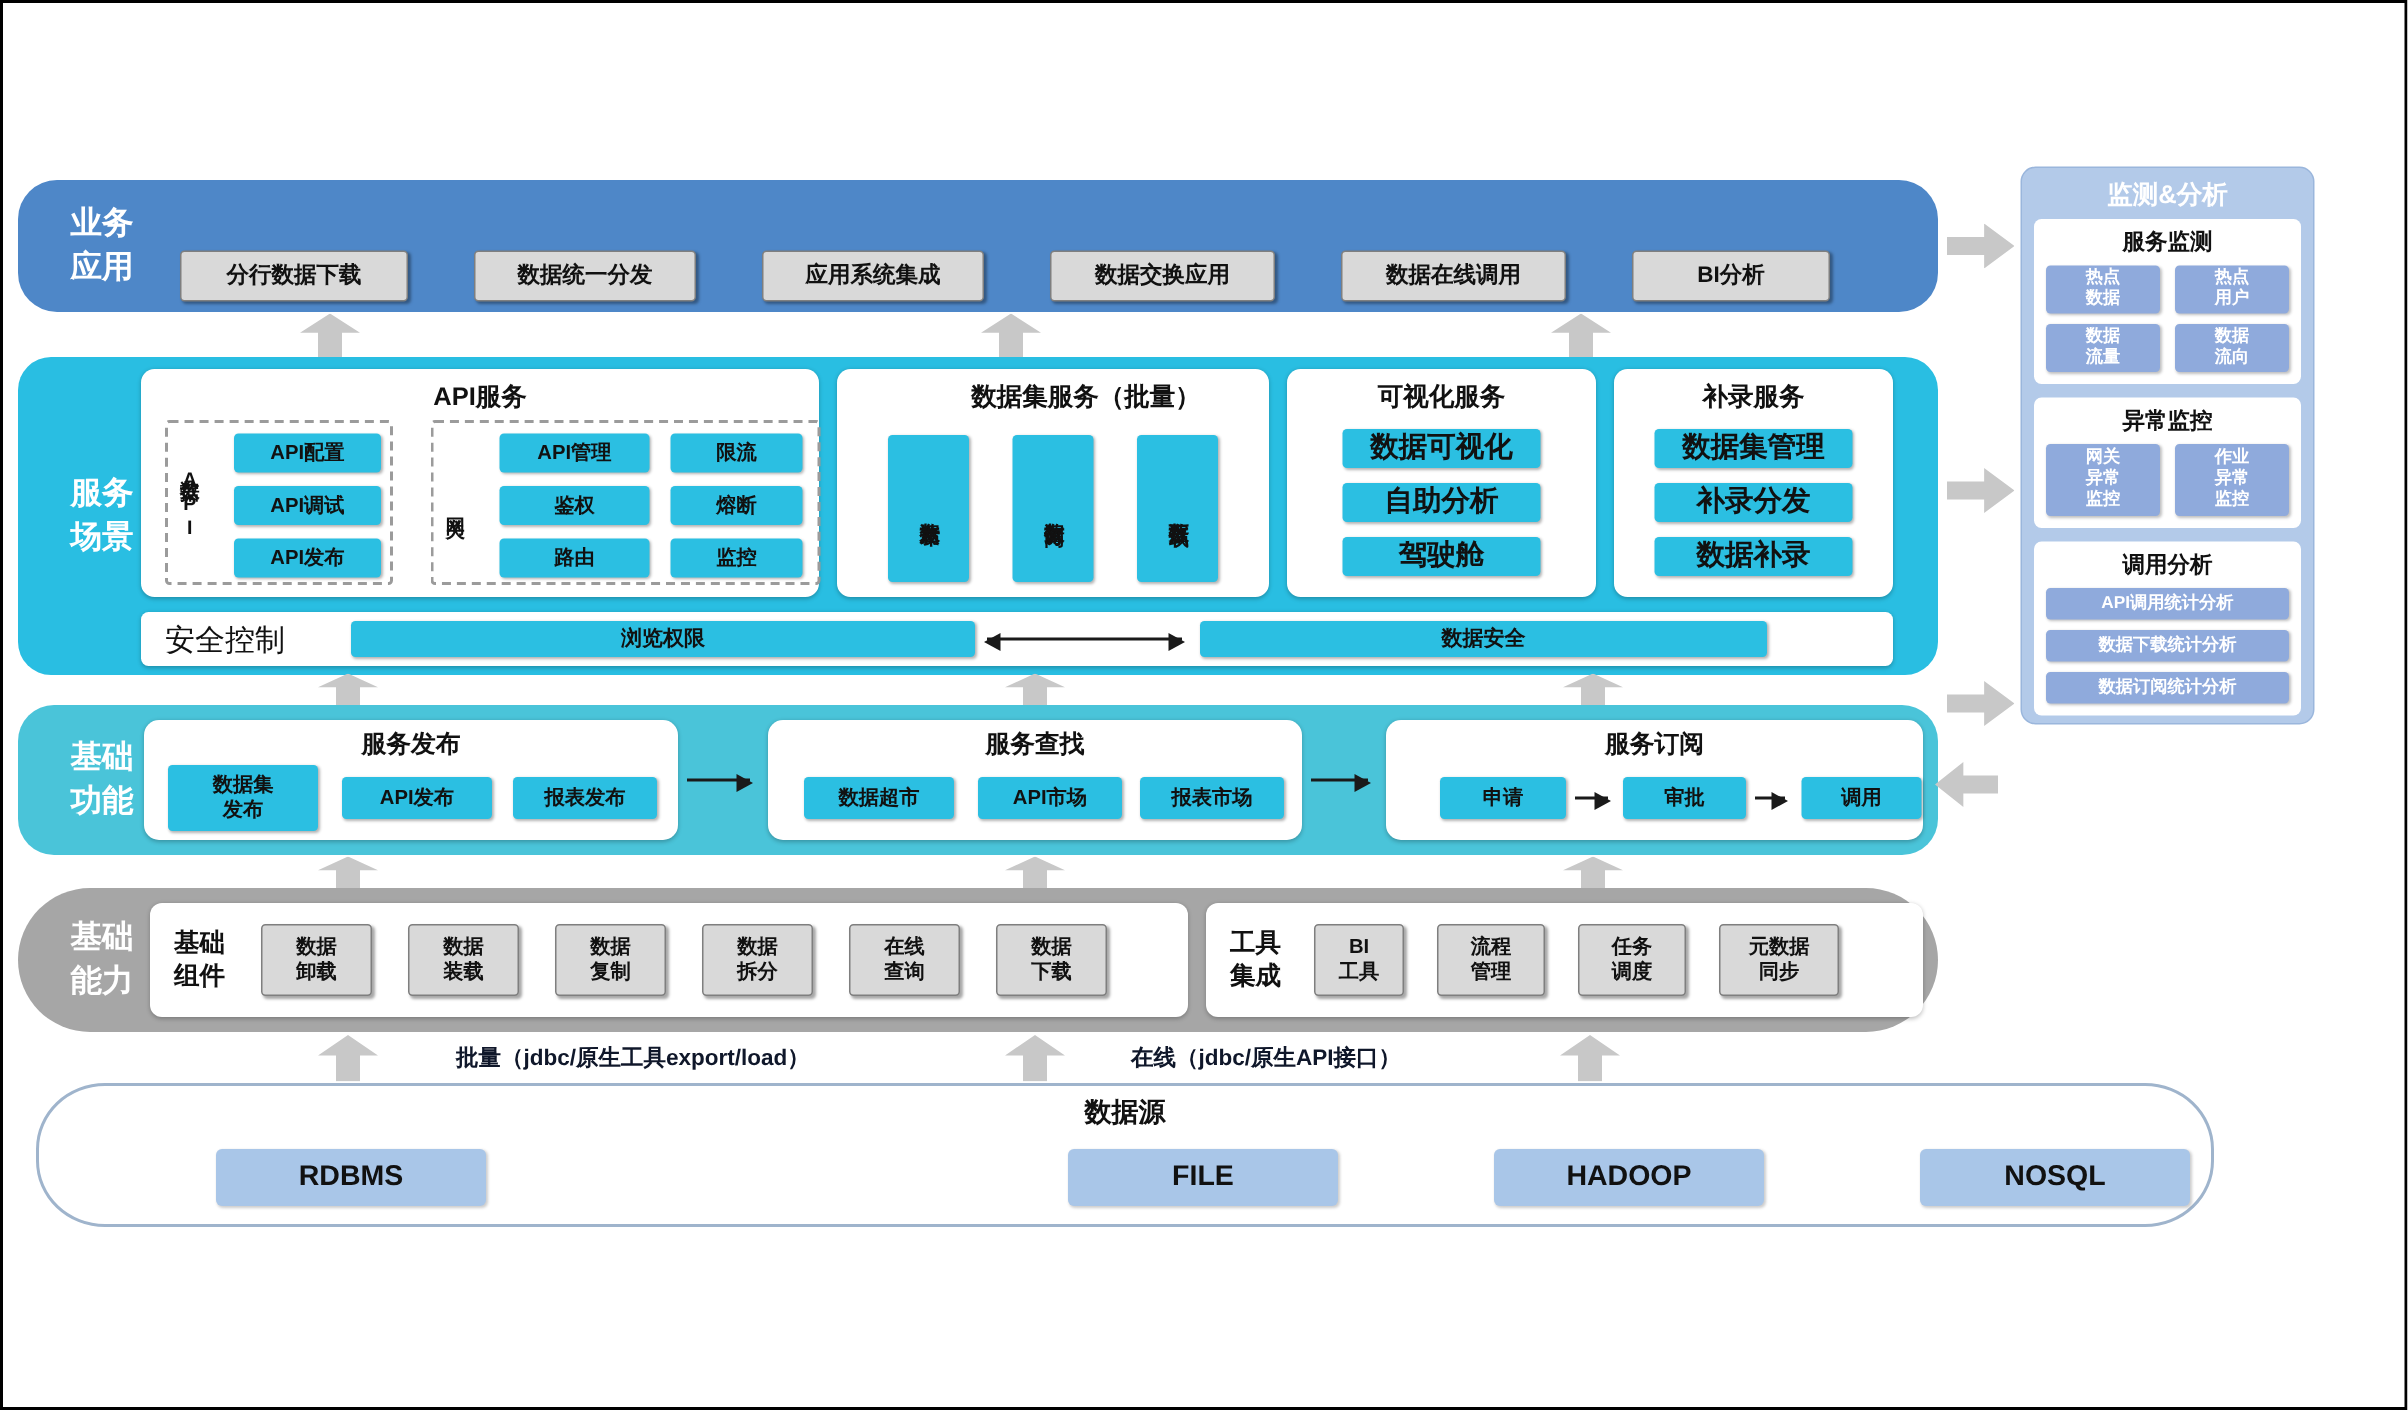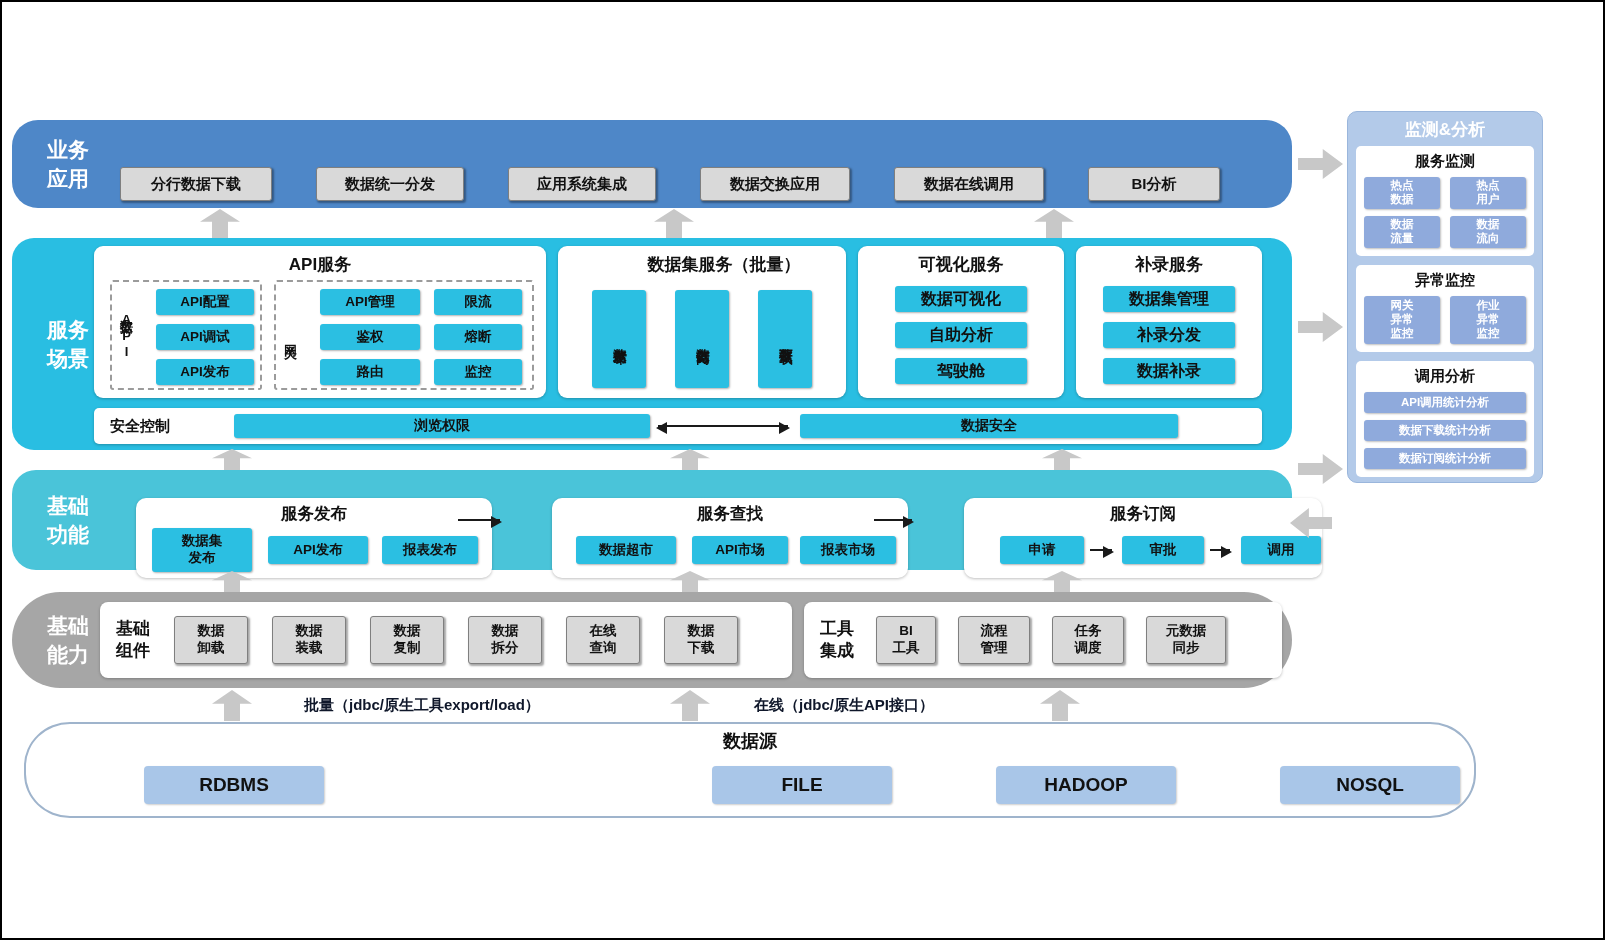--- a/index.html
+++ b/index.html
@@ -31,50 +31,50 @@
              display:flex; align-items:center; gap:44px; }
   .biz-row .btn { height:34px; font-size:15px; font-weight:600; flex:0 0 auto;margin-top:40px; }
 
   
   .band-scenario { top:236px; height:212px; background:var(--band-cyan,#29BEE2); border-radius:22px; }
   .wbox { position:absolute; background:#fff; border-radius:9px; box-shadow:0 1px 3px rgba(0,0,0,.25); }
   .wtitle { text-align:center; font-size:17px; font-weight:bold; padding-top:7px; }
   .box-api { left:82px; top:8px; width:452px; height:152px; }
   .dashed { position:absolute; border:2px dashed #9b9b9b; border-radius:3px; }
   .dash-data { left:16px; top:34px; width:152px; height:110px; }
-  .dash-gw { left:180px; top:34px; width:260px; height:110px; }
+  .dash-gw { left:193px; top:34px; width:260px; height:110px; }
   .v-label { position:absolute; left:5px; top:50%; transform:translateY(-50%);
              writing-mode:vertical-rl; text-orientation:upright; font-weight:bold;
              font-size:13px; letter-spacing:1px; }
   .dash-col { position:absolute; left:44px; top:7px; width:98px; display:flex;
               flex-direction:column; gap:9px; }
   .dash-col .btn, .gw-grid .btn { height:26px; font-size:13.5px; font-weight:600; }
   .gw-grid { position:absolute; left:44px; top:7px; display:grid;
              grid-template-columns:100px 88px; column-gap:14px; row-gap:9px; }
   .box-dataset { left:546px; top:8px; width:288px; height:152px;padding-left:44px; }
   .v-btn { position:absolute; top:44px; width:54px; height:98px;
            writing-mode:vertical-rl; text-orientation:upright; font-size:13.5px;
            font-weight:600; letter-spacing:1px; }
   .box-visual { left:846px; top:8px; width:206px; height:152px; }
   .box-supp { left:1064px; top:8px; width:186px; height:152px; }
   .stackbtn { position:absolute; left:50%; transform:translateX(-50%); width:132px;
-              height:26px; font-size:16px; font-weight:600; }
+              height:26px; font-size:19px; font-weight:600; }
   .sec-bar { position:absolute; left:82px; top:170px; width:1168px; height:36px;
              background:#fff; border-radius:5px; box-shadow:0 1px 3px rgba(0,0,0,.25); }
   .sec-label { position:absolute; left:16px; top:0; height:36px; display:flex;
-               align-items:center; font-size:15px; font-weight:bold; }
+               align-items:center; font-size:20px; font-weight:normal; }
   .sec-left { position:absolute; left:140px; top:6px; width:416px; height:24px;
               font-size:14px; font-weight:600; }
   .sec-right { position:absolute; left:706px; top:6px; width:378px; height:24px;
                font-size:14px; font-weight:600; }
 
   
   .band-foundation { top:468px; height:100px; background:var(--band-teal,#4AC4D9); border-radius:24px; }
-  .fbox { position:absolute; top:28px; height:80px; background:#fff; border-radius:10px;
-          box-shadow:0 1px 3px rgba(0,0,0,.25);margin-left:40px; }
+  .fbox { position:absolute; top:10px; height:80px; background:#fff; border-radius:10px;
+          box-shadow:0 1px 3px rgba(0,0,0,.25); }
   .fbox .wtitle { font-size:16.5px; padding-top:5px; }
   .box-publish { left:84px; width:356px; }
   .box-search { left:500px; width:356px; }
   .box-subscribe { left:912px; width:358px; }
   .fbox .btn { position:absolute; font-size:13.5px; font-weight:600; }
 
   
   .band-capability { top:590px; height:96px; background:var(--band-gray,#A6A6A6); border-radius:48px; }
   .cbox { position:absolute; top:10px; height:76px; background:#fff; border-radius:8px;
           display:flex; align-items:center; padding:0 16px;

